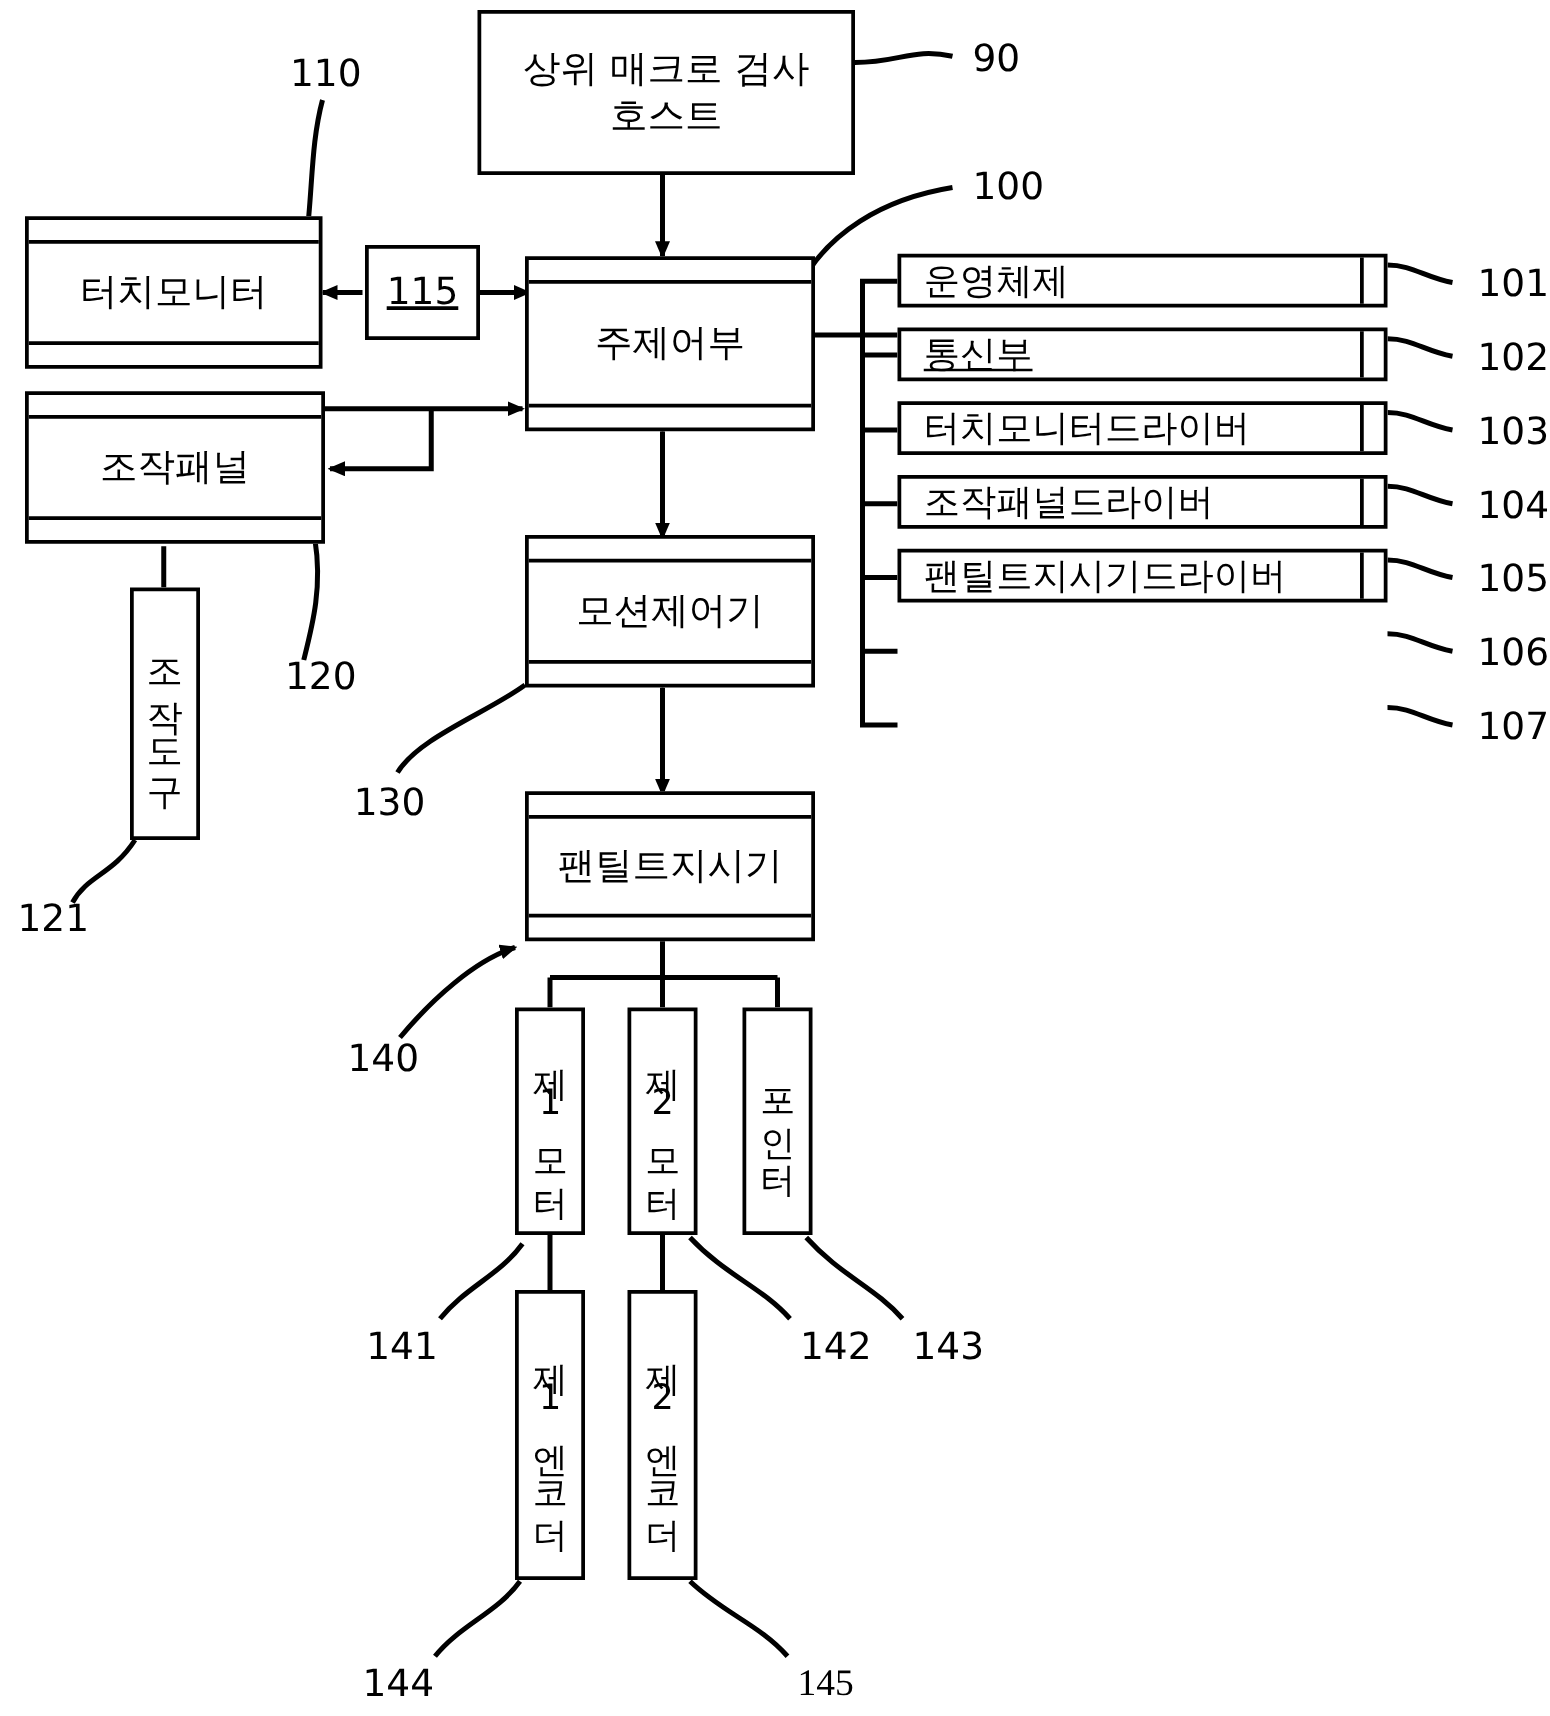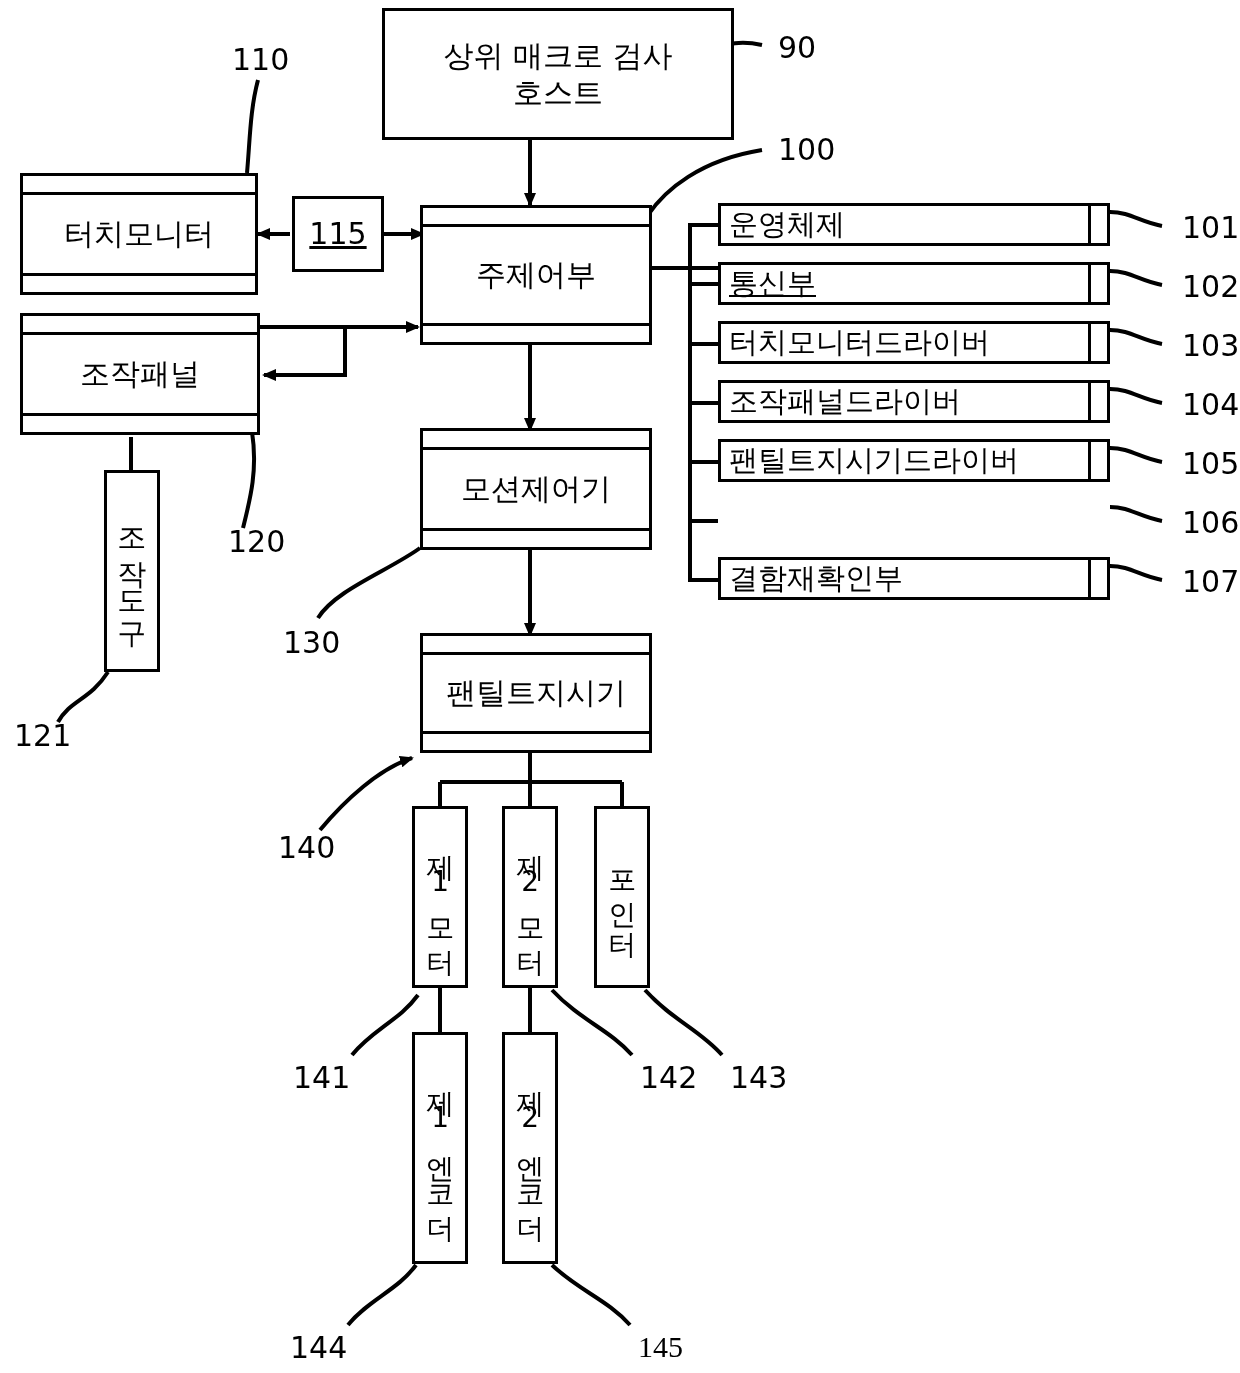--- a/index.html
+++ b/index.html
@@ -59,21 +59,21 @@
     letter-spacing: 2px;
     line-height: 1.05;
   }
   .modlist {
     position: absolute;
     box-sizing: border-box;
     border: 3px solid #000;
     background: #fff;
     display: flex;
     align-items: center;
-    padding-left: 8px;
+    padding-left: 18px;
     font-size: 29px;
   }
   .modlist::after {
     content: "";
     position: absolute;
     top: 0;
     bottom: 0;
     right: 16px;
     width: 0;
     border-left: 3px solid #000;
@@ -155,21 +155,21 @@
 
     <path d="M1110,212 C1130,212 1140,222 1162,226" fill="none" stroke="#000" stroke-width="4"></path>
     <path d="M1110,271 C1130,271 1140,281 1162,285" fill="none" stroke="#000" stroke-width="4"></path>
     <path d="M1110,330 C1130,330 1140,340 1162,344" fill="none" stroke="#000" stroke-width="4"></path>
     <path d="M1110,389 C1130,389 1140,399 1162,403" fill="none" stroke="#000" stroke-width="4"></path>
     <path d="M1110,448 C1130,448 1140,458 1162,462" fill="none" stroke="#000" stroke-width="4"></path>
     <path d="M1110,507 C1130,507 1140,517 1162,521" fill="none" stroke="#000" stroke-width="4"></path>
     <path d="M1110,566 C1130,566 1140,576 1162,580" fill="none" stroke="#000" stroke-width="4"></path>
   </svg>
 
-  <div class="box t90" style="left:382px; top:8px; width:352px; height:132px;">
+  <div class="box t90" style="left:382px; top:8px; width:302px; height:132px;">
     <span style="white-space:pre-line;">상위 매크로 검사
 호스트</span>
   </div>
   <div class="label" style="left:778px; top:30px;">90</div>
 
   <div class="box railed" style="left:20px; top:173px; width:238px; height:122px; font-size:30px;">
     <span>터치모니터</span>
   </div>
   <div class="label" style="left:232px; top:42px;">110</div>
 
@@ -247,18 +247,15 @@
   </div>
   <div class="label" style="left:1182px; top:387px;">104</div>
 
   <div class="modlist" style="left:718px; top:439px; width:392px; height:43px;">
     <span>팬틸트지시기드라이버</span>
   </div>
   <div class="label" style="left:1182px; top:446px;">105</div>
 
   <div class="label" style="left:1182px; top:505px;text-align:right;">106</div>
 
-  <div class="modlist" style="left:718px; top:557px; width:392px; height:43px;">
-    <span>결함재확인부</span>
-  </div>
   <div class="label" style="left:1182px; top:564px;">107</div>
 
 </div>
 
 </body></html>

